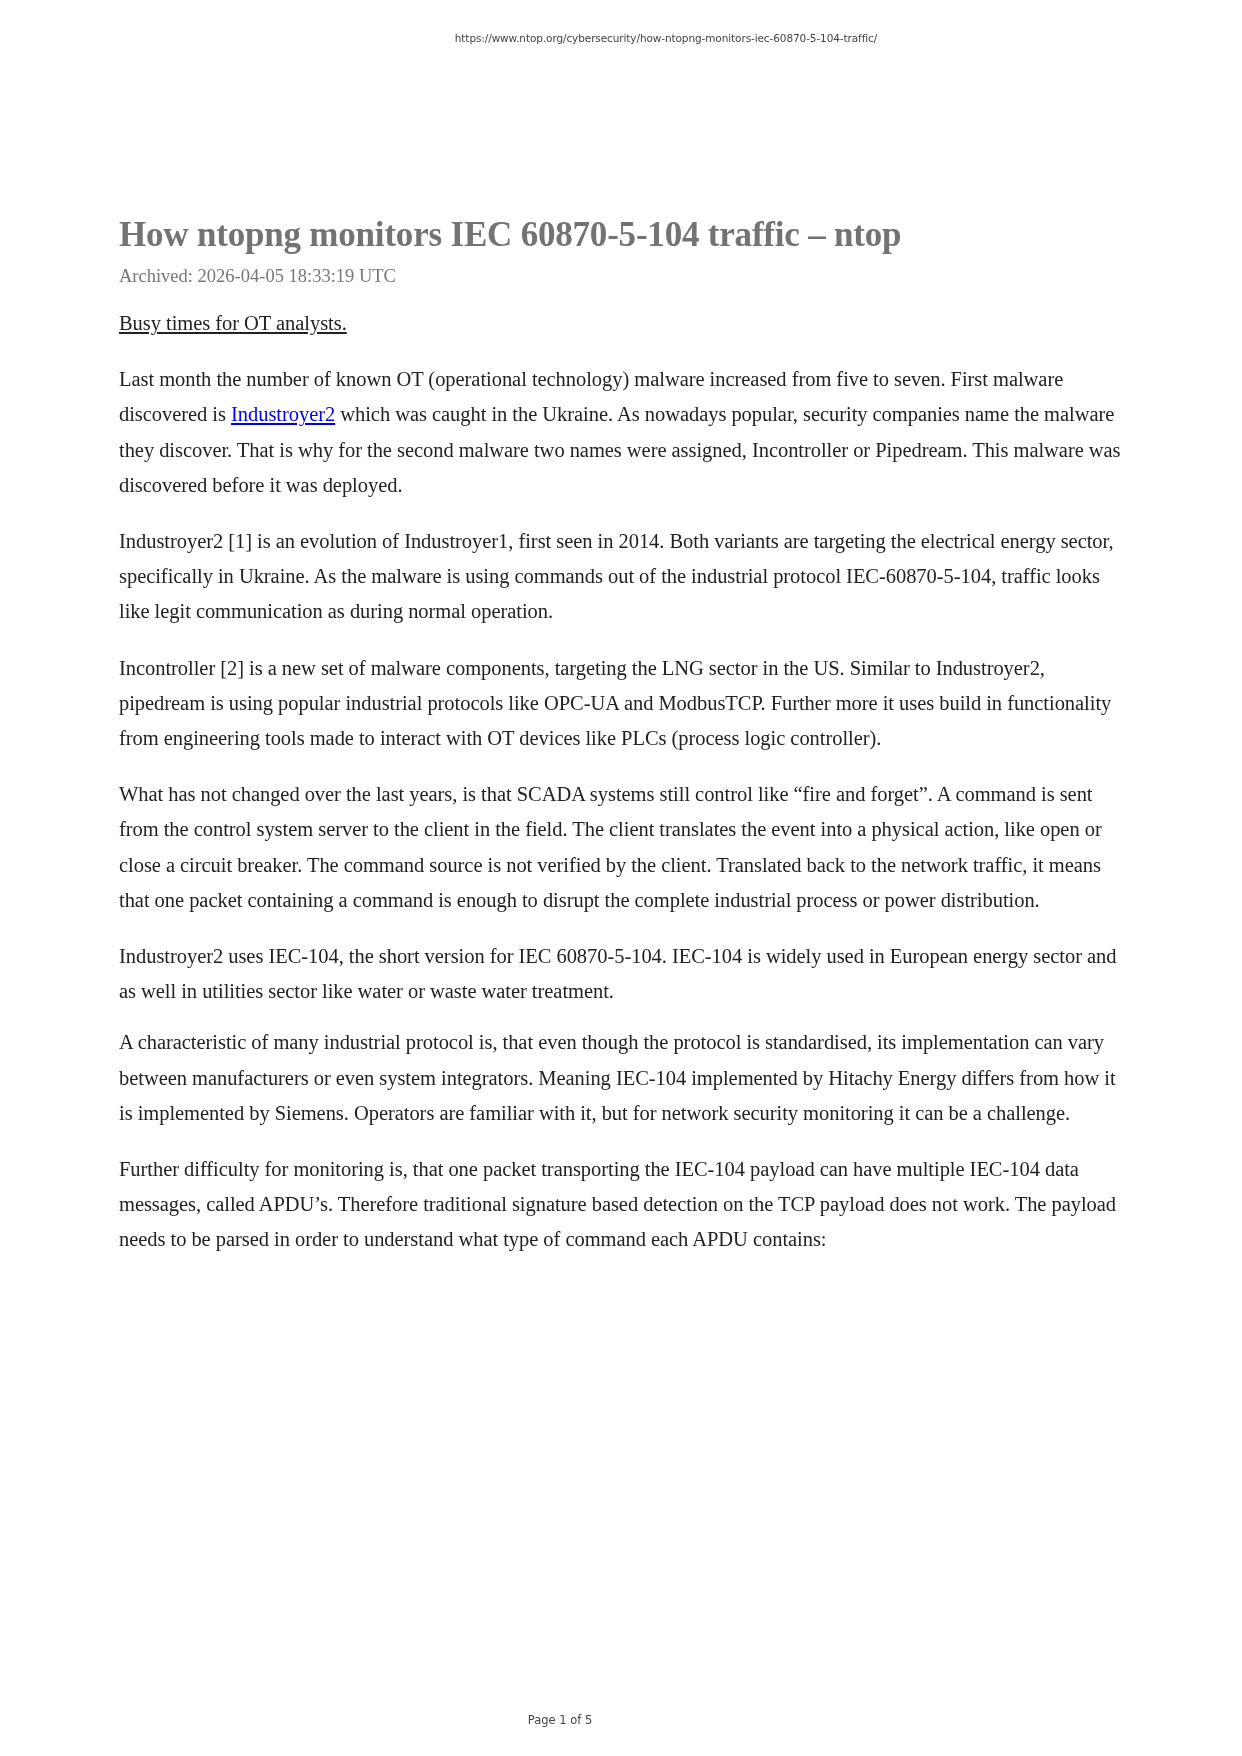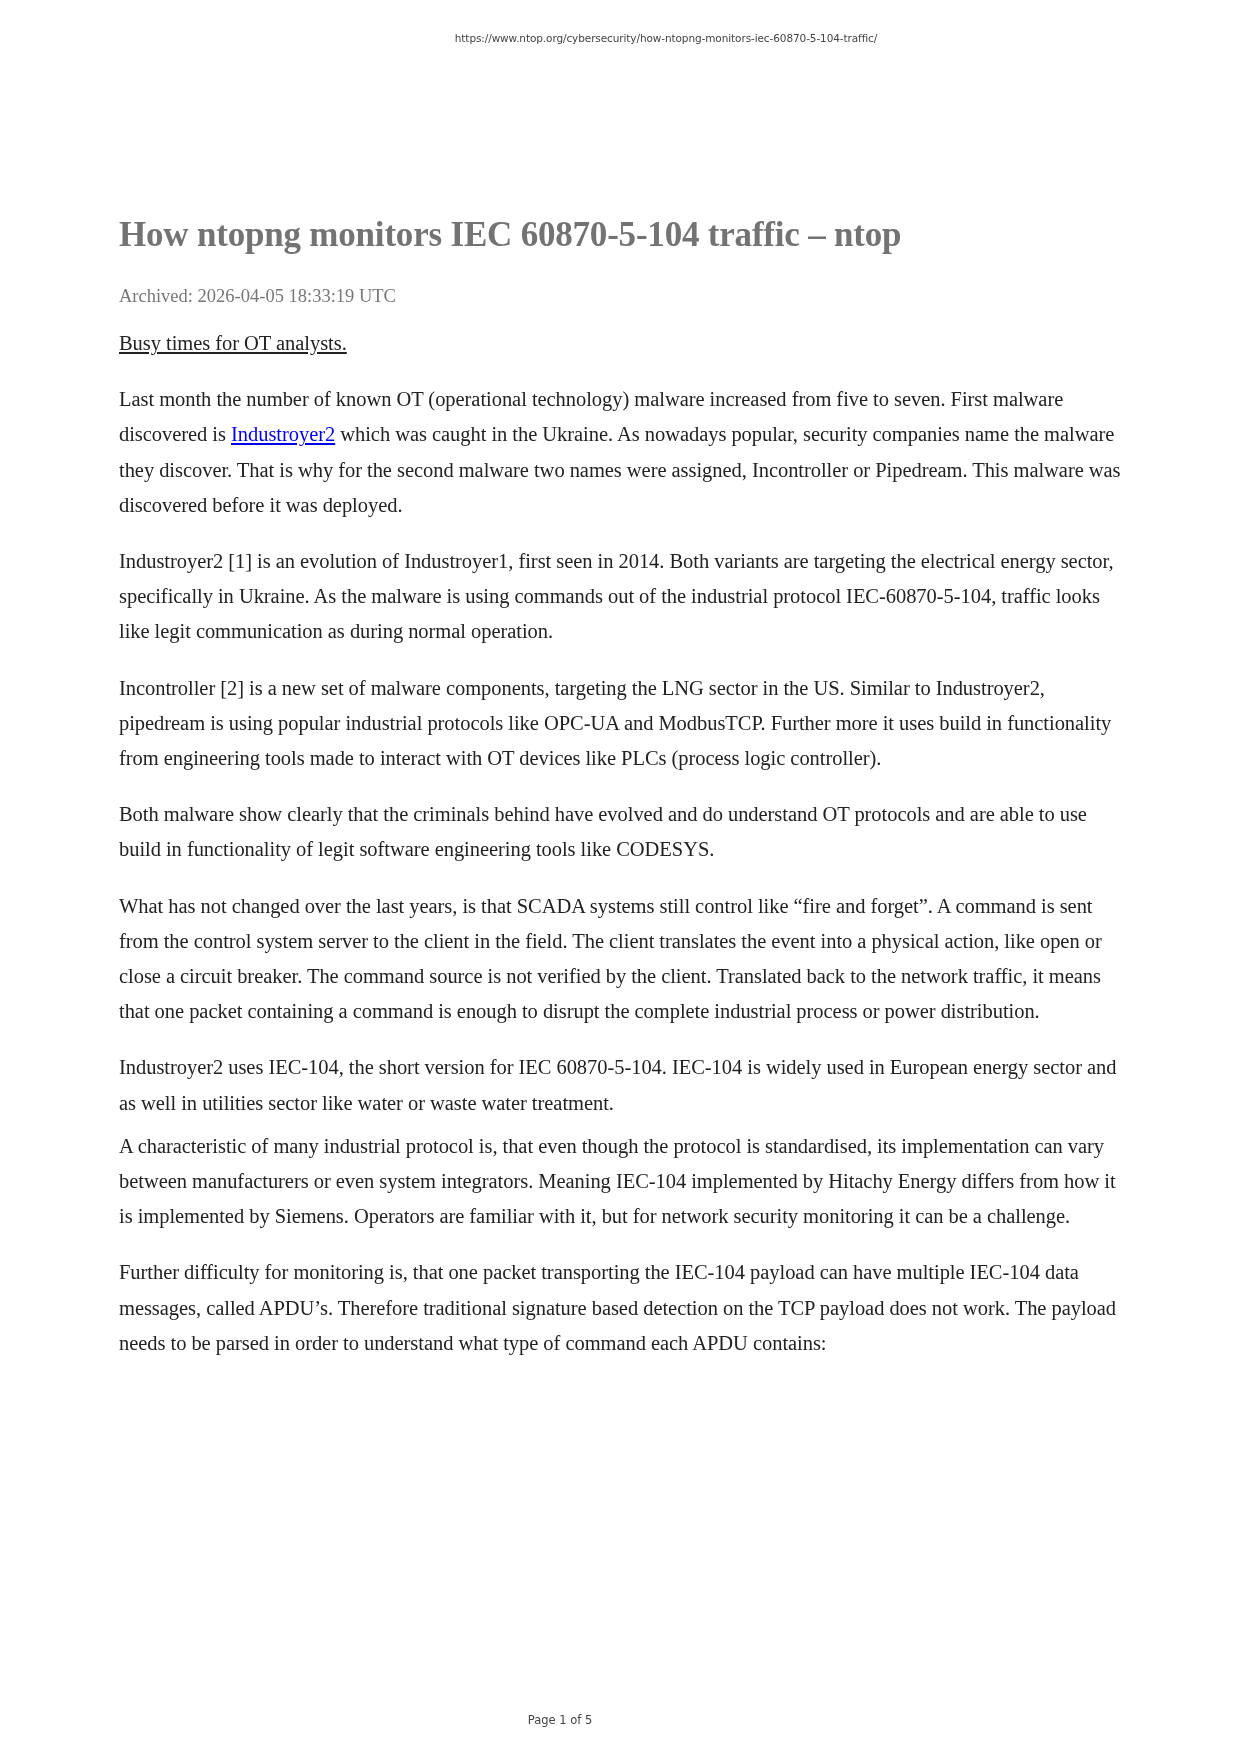--- a/index.html
+++ b/index.html
@@ -36,34 +36,34 @@
     h1.title {
       margin: 0;
       font-family: "Liberation Serif", serif;
       font-weight: bold;
       font-size: 35px;
       line-height: 46px;
       color: #737373;
       letter-spacing: -0.2px;
     }
     .archived {
-      margin-top: 25px;
+      margin-top: 5px;
       font-size: 18.5px;
       line-height: 26px;
       color: #777777;
     }
     .body-text p {
       margin: 0;
       font-size: 20.5px;
       line-height: 35.2px;
       color: #222222;
       letter-spacing: -0.05px;
     }
     .body-text p + p { margin-top: 21px; }
-    .body-text p.tight { margin-top: 8px; }
+    .body-text p.tight { margin-top: 16px; }
     .first-para { margin-top: 17px !important; text-decoration: underline; }
     a.link {
       color: #0000ee;
       text-decoration: underline;
     }
     .page-footer {
       position: absolute;
       top: 1713px;
       left: 0;
       width: 1120px;
@@ -80,21 +80,20 @@
 
 <div class="content">
   <h1 class="title">How ntopng monitors IEC 60870-5-104 traffic – ntop</h1>
   <div class="archived">Archived: 2026-04-05 18:33:19 UTC</div>
 
   <div class="body-text">
     <p class="first-para">Busy times for OT analysts.</p>
     <p><span>Last month the number of known OT (operational technology) malware increased from five to seven. First malware discovered is </span><a class="link" href="#">Industroyer2</a><span> which was caught in the Ukraine. As nowadays popular, security companies name the malware they discover. That is why for the second malware two names were assigned, Incontroller or Pipedream. This malware was discovered before it was deployed.</span></p>
     <p>Industroyer2 [1] is an evolution of Industroyer1, first seen in 2014. Both variants are targeting the electrical energy sector, specifically in Ukraine. As the malware is using commands out of the industrial protocol IEC-60870-5-104, traffic looks like legit communication as during normal operation.</p>
     <p>Incontroller [2] is a new set of malware components, targeting the LNG sector in the US. Similar to Industroyer2, pipedream is using popular industrial protocols like OPC-UA and ModbusTCP. Further more it uses build in functionality from engineering tools made to interact with OT devices like PLCs (process logic controller).</p>
-    <p>Both malware show clearly that the criminals behind have evolved and do understand OT protocols and are able to use build in functionality of legit software engineering tools like CODESYS.</p>
     <p>What has not changed over the last years, is that SCADA systems still control like “fire and forget”. A command is sent from the control system server to the client in the field. The client translates the event into a physical action, like open or close a circuit breaker. The command source is not verified by the client. Translated back to the network traffic, it means that one packet containing a command is enough to disrupt the complete industrial process or power distribution.</p>
     <p>Industroyer2 uses IEC-104, the short version for IEC 60870-5-104. IEC-104 is widely used in European energy sector and as well in utilities sector like water or waste water treatment.</p>
     <p class="tight">A characteristic of many industrial protocol is, that even though the protocol is standardised, its implementation can vary between manufacturers or even system integrators. Meaning IEC-104 implemented by Hitachy Energy differs from how it is implemented by Siemens. Operators are familiar with it, but for network security monitoring it can be a challenge.</p>
     <p>Further difficulty for monitoring is, that one packet transporting the IEC-104 payload can have multiple IEC-104 data messages, called APDU’s. Therefore traditional signature based detection on the TCP payload does not work. The payload needs to be parsed in order to understand what type of command each APDU contains:</p>
   </div>
 </div>
 
 <div class="page-footer">Page 1 of 5</div>
 
 </body></html>

